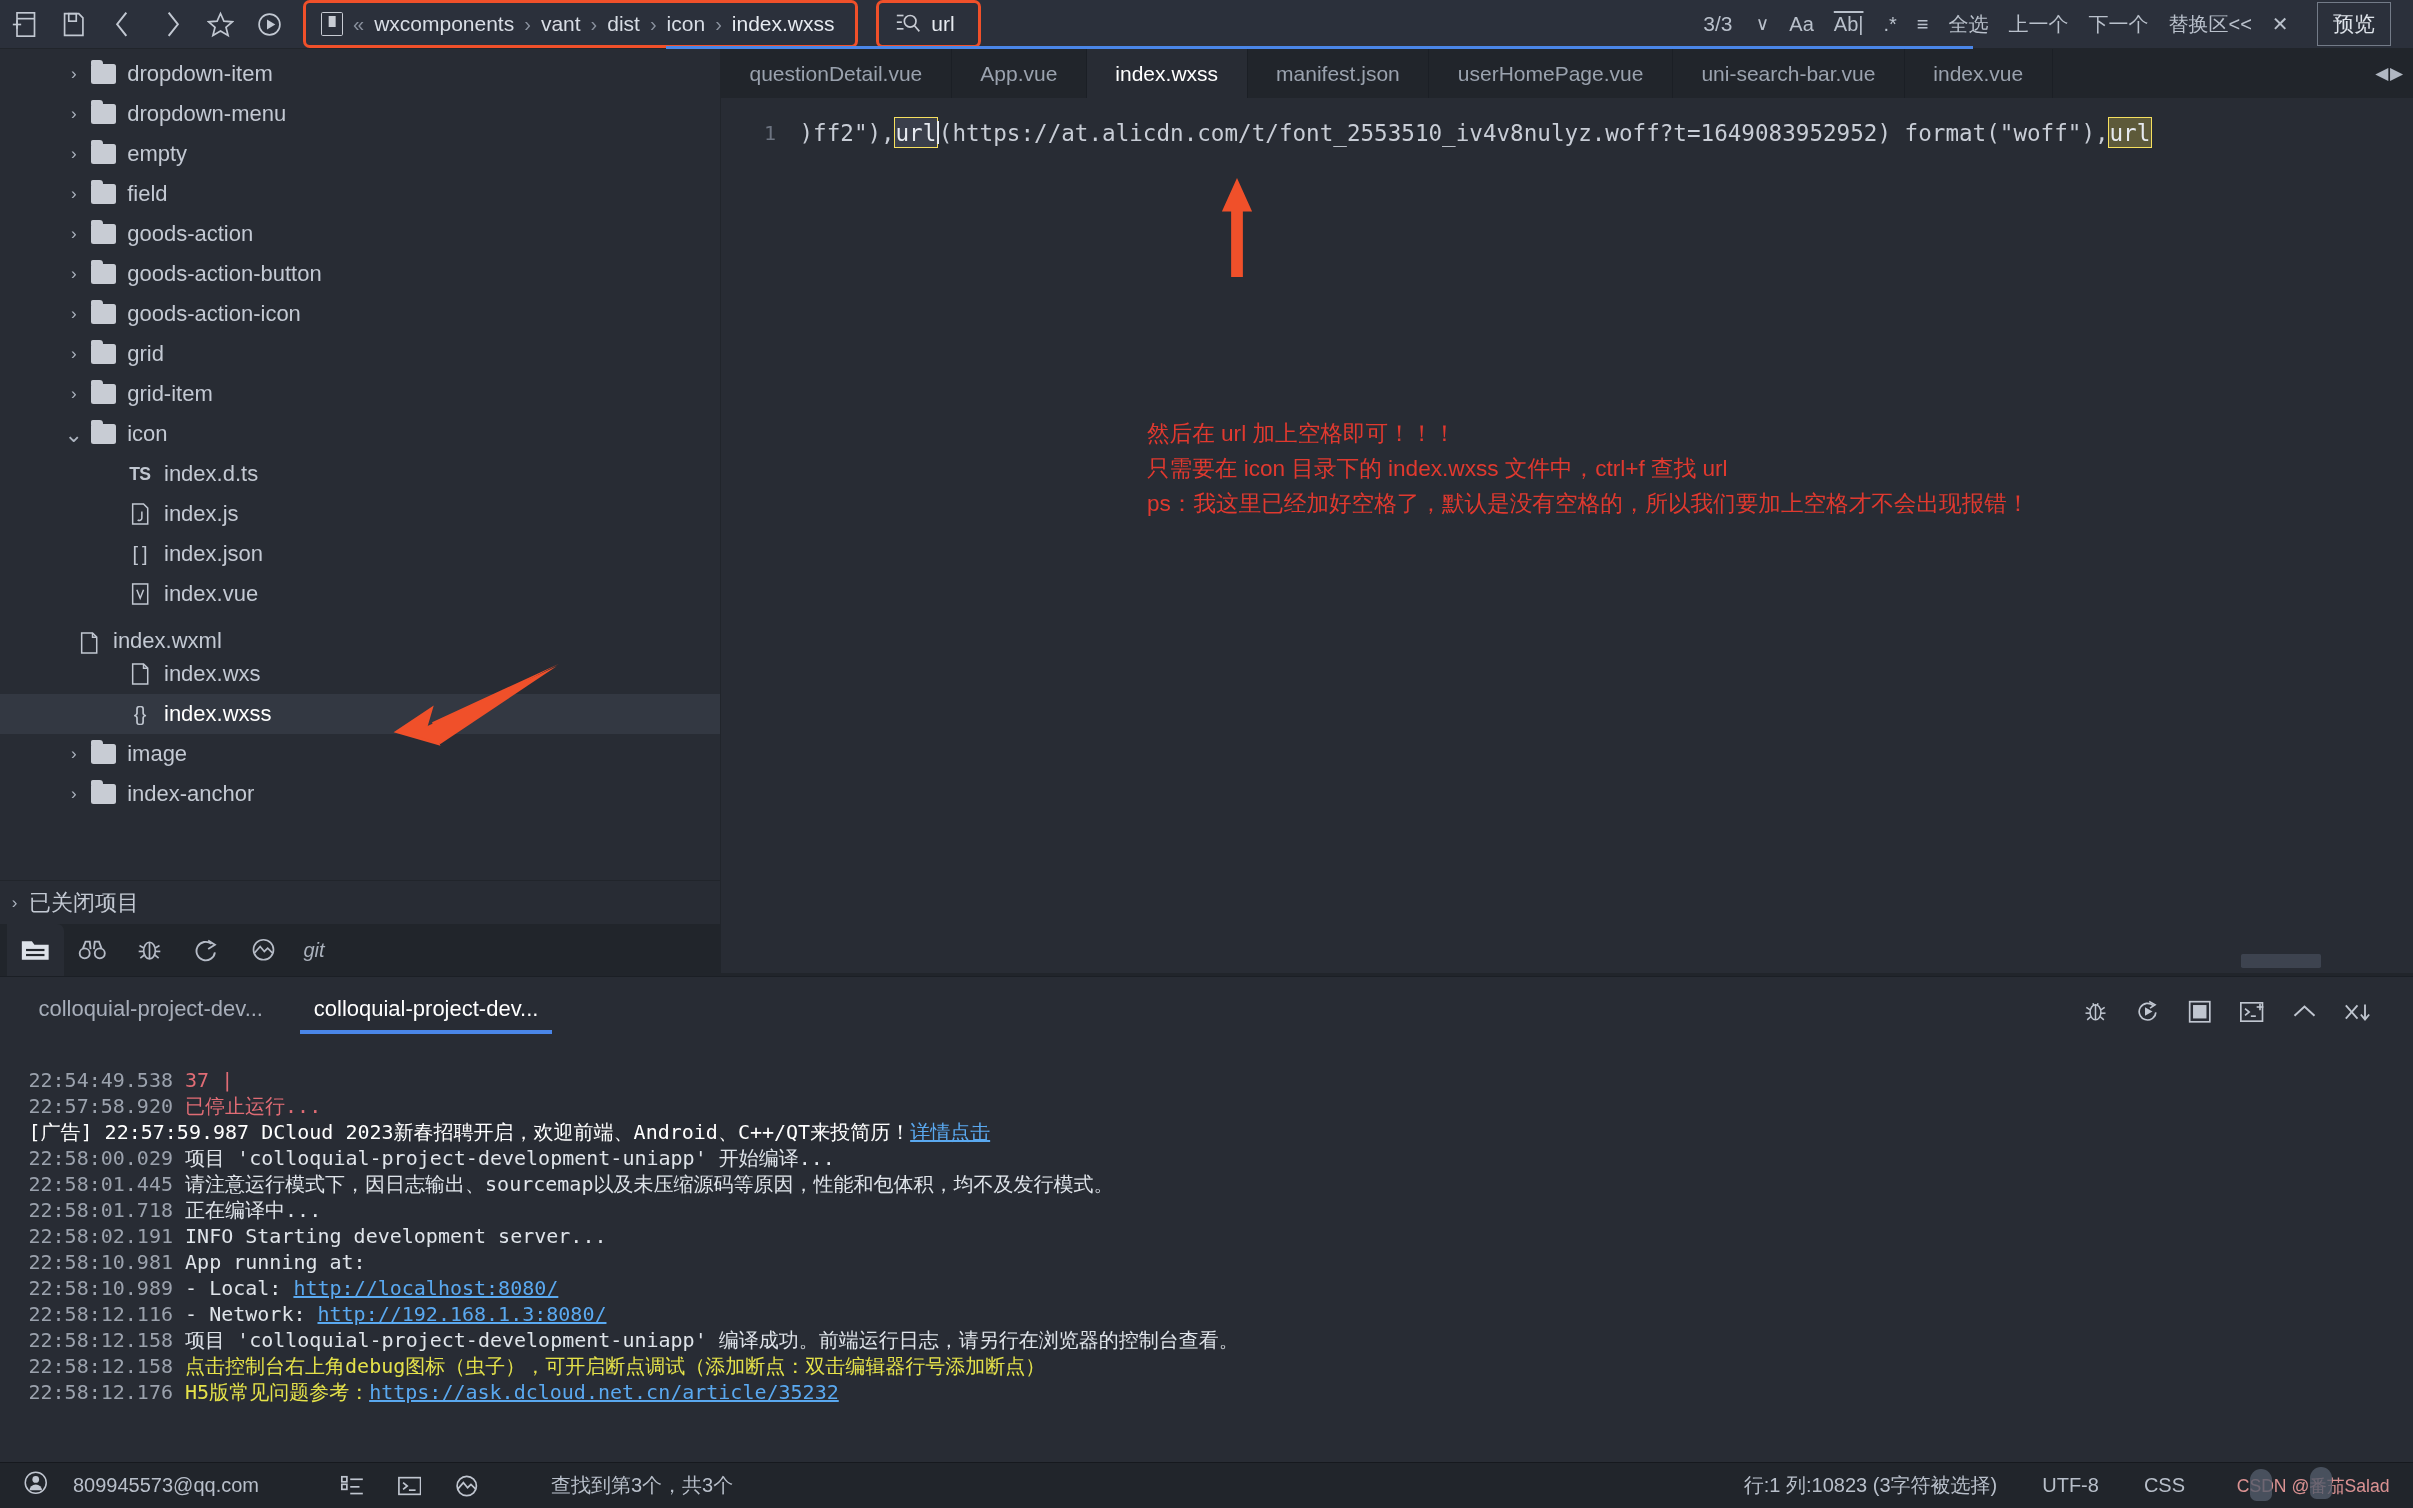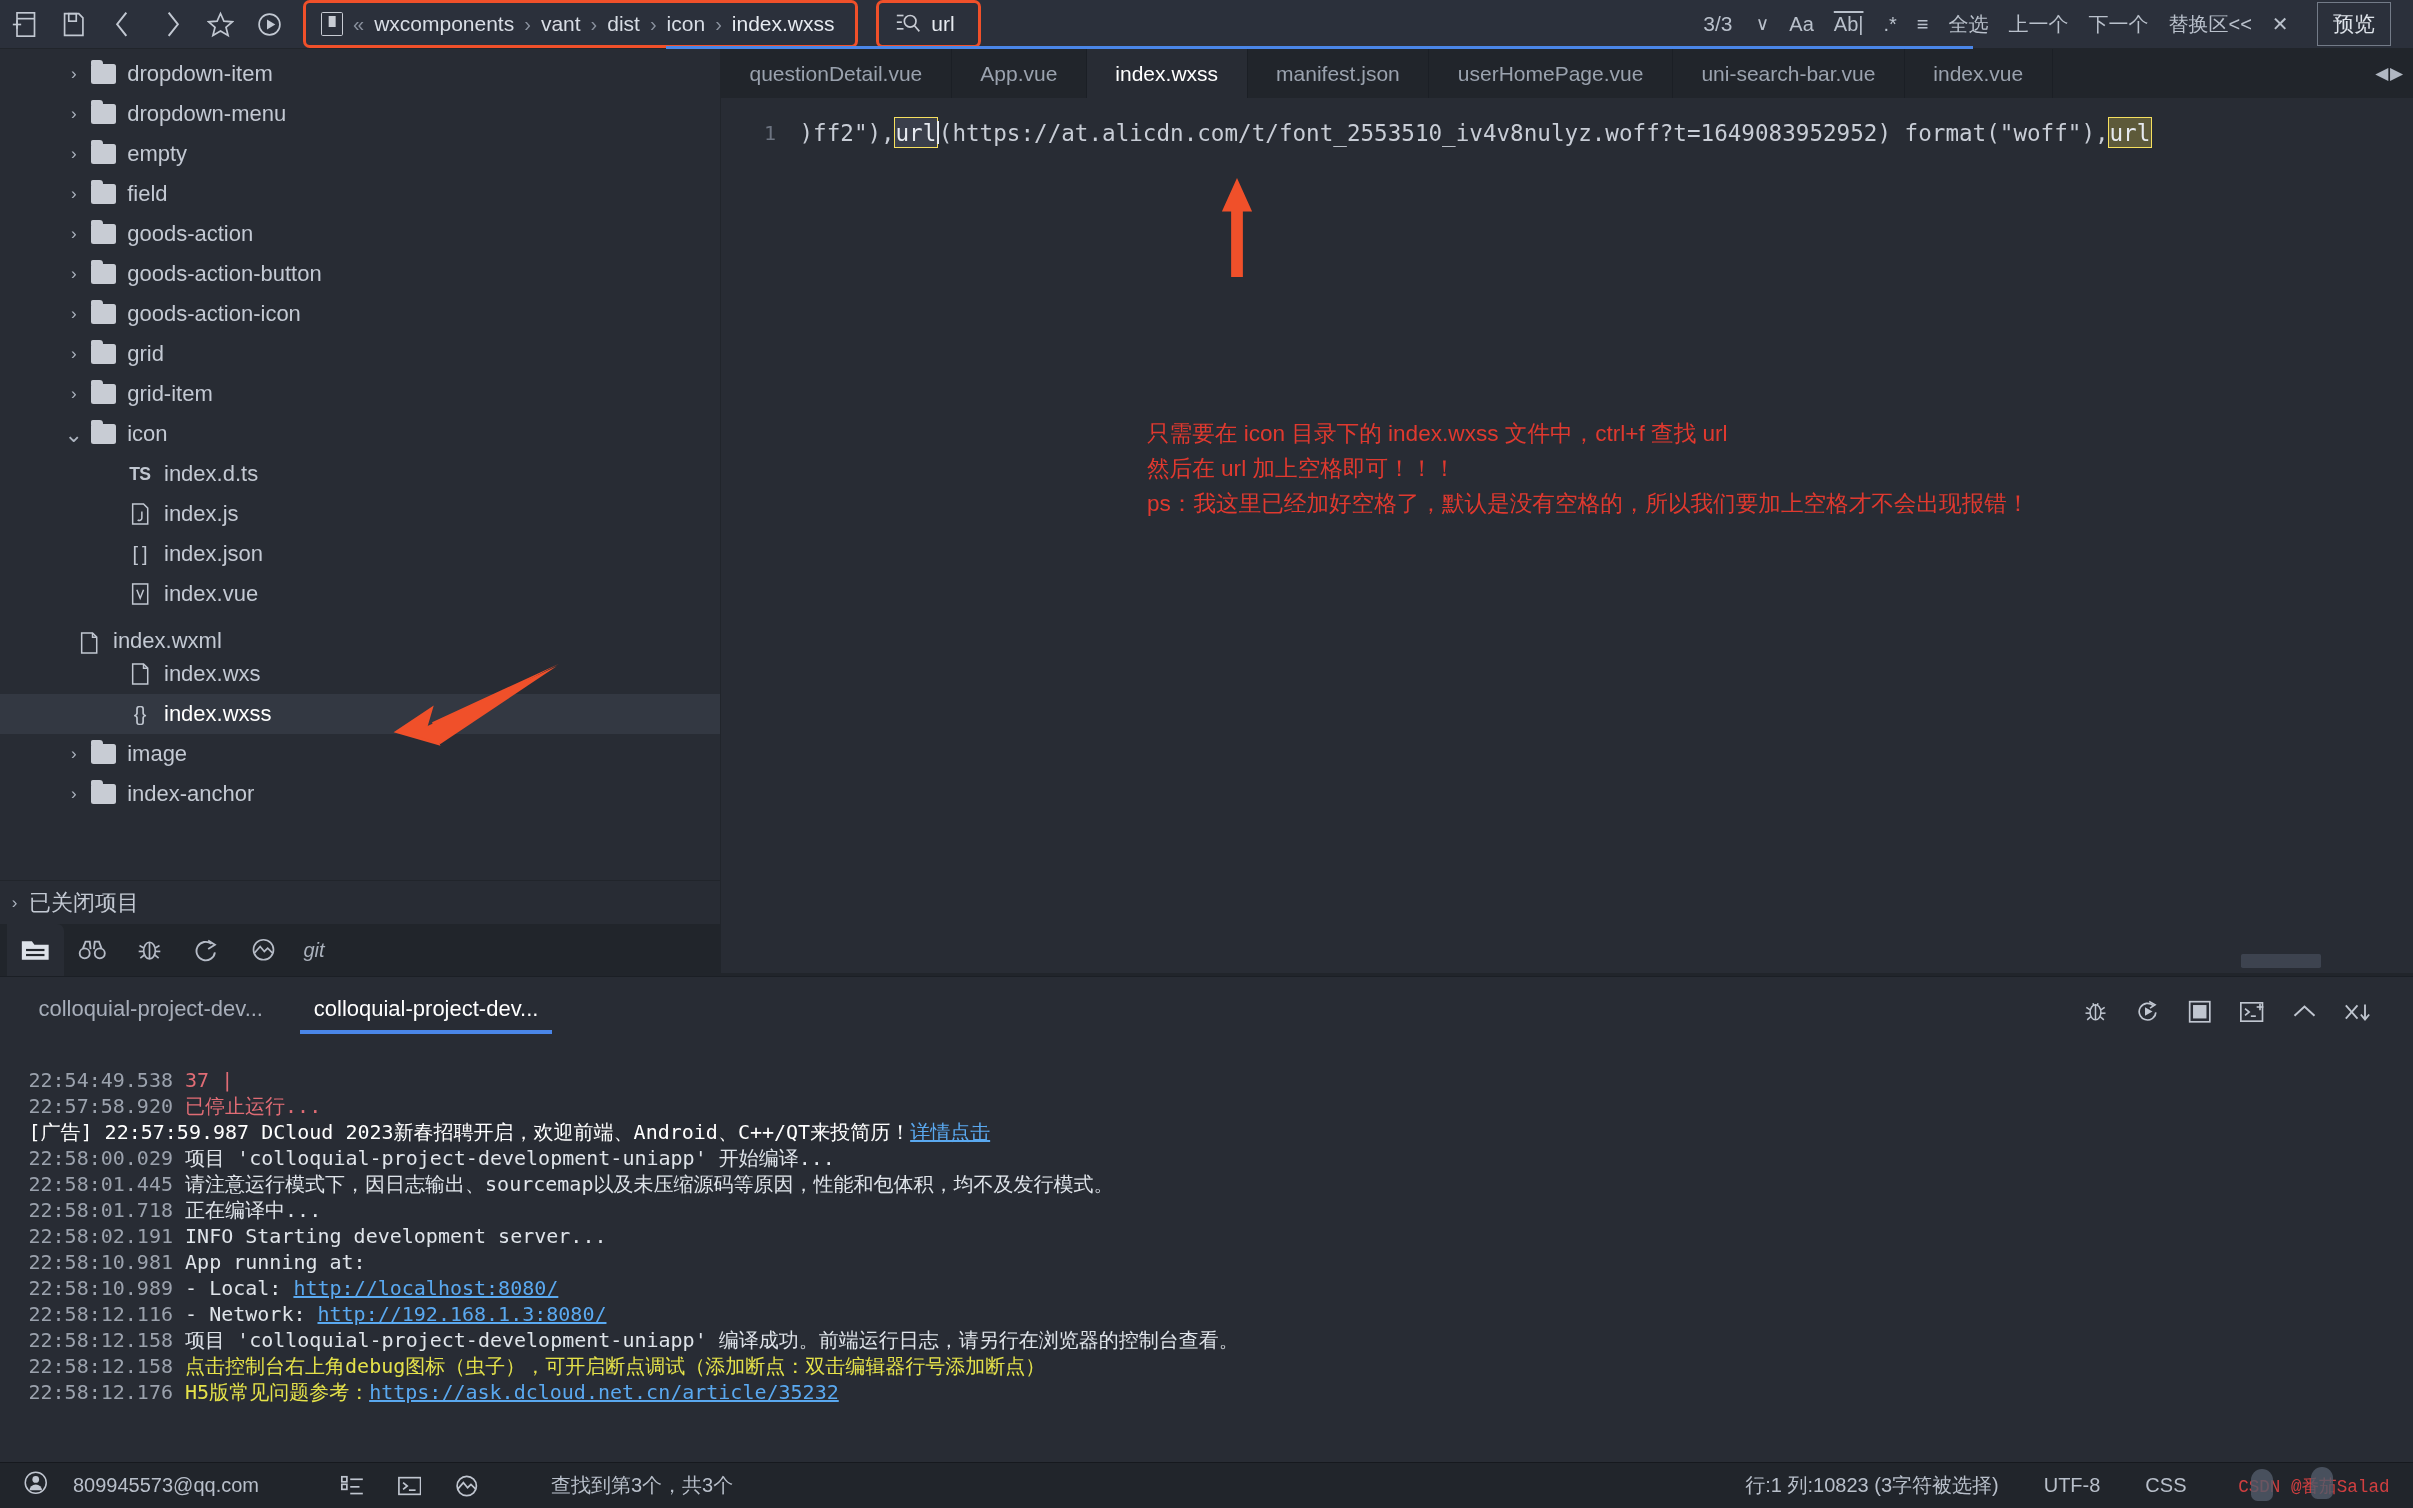--- a/index.html
+++ b/index.html
@@ -287,22 +287,22 @@
     display: flex; align-items: center;
     padding: 0 23.5px;
     color: #b8bfca; font-size: 20px;
     border-top: 0.8px solid #16191e;
   }
   .sb-left { display: flex; align-items: center; gap: 22px; }
   .sb-acct { display: flex; align-items: center; gap: 26px; }
   .sb-ico { display: flex; align-items: center; justify-content: center; width: 35px; height: 35px; color: #b8bfca; }
   .sb-right { margin-left: auto; display: flex; align-items: center; gap: 45px; position: relative; }
   .watermark {
-    color: #ef4444; font-size: 17.6px; opacity: .85;
-    position: relative; padding-left: 6.7px; font-family: Liberation Mono, monospace;
+    color: #fca5a5; font-size: 17.6px; opacity: .85;
+    position: relative; padding-left: 6.7px;
   }
   .wm-blob {
     position: absolute; width: 22px; height: 32px;
     background: #5b6575; border-radius: 11px 11px 6.7px 6.7px;
     opacity: .8;
   }
 </style>
 </head>
 <body>
 
@@ -596,22 +596,22 @@
             <span class="caret-bar"></span>
           <span>(https://at.alicdn.com/t/font_2553510_iv4v8nulyz.woff?t=1649083952952) format("woff"), </span>
           <span class="hl-yellow strong">url</span>
         </div>
 
         <svg class="arrow-up" viewBox="0 0 40 118">
           <polygon points="20,0 38,40 27,40 27,118 13,118 13,40 2,40" fill="#f0502a"></polygon>
         </svg>
 
         <div class="note">
+          <div>然后在 url 加上空格即可！！！</div>
           <div>只需要在 icon 目录下的 index.wxss 文件中，ctrl+f 查找 url</div>
-          <div>然后在 url 加上空格即可！！！</div>
           <div>ps：我这里已经加好空格了，默认是没有空格的，所以我们要加上空格才不会出现报错！</div>
         </div>
 
         <div class="hscroll">
           <div class="thumb"></div>
         </div>
       </div>
       <div class="editor-bottom-rule"></div>
     </div>
   </div>

